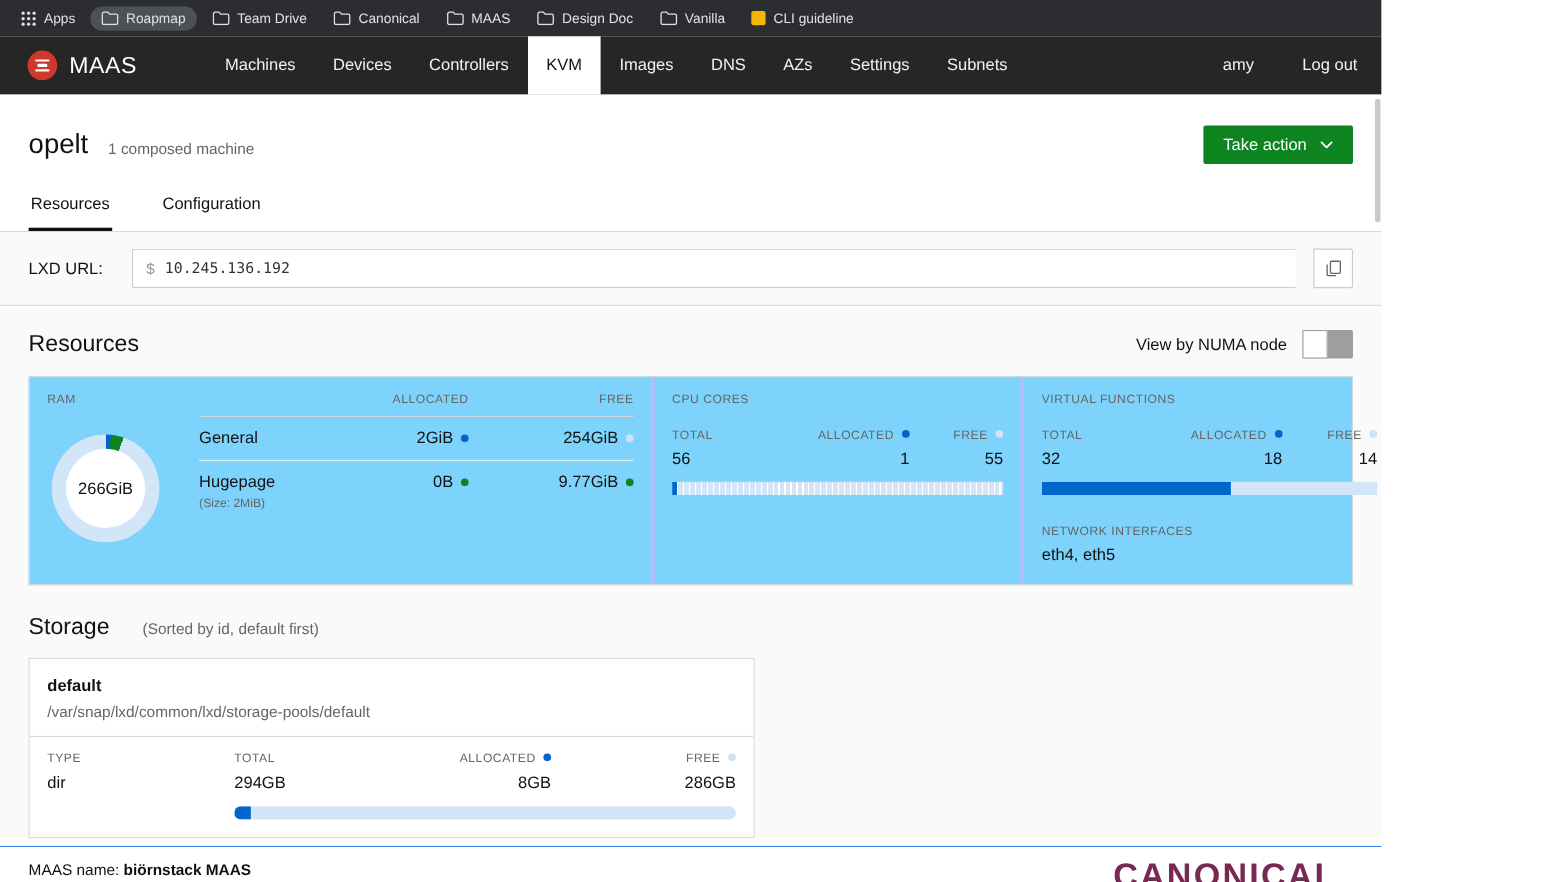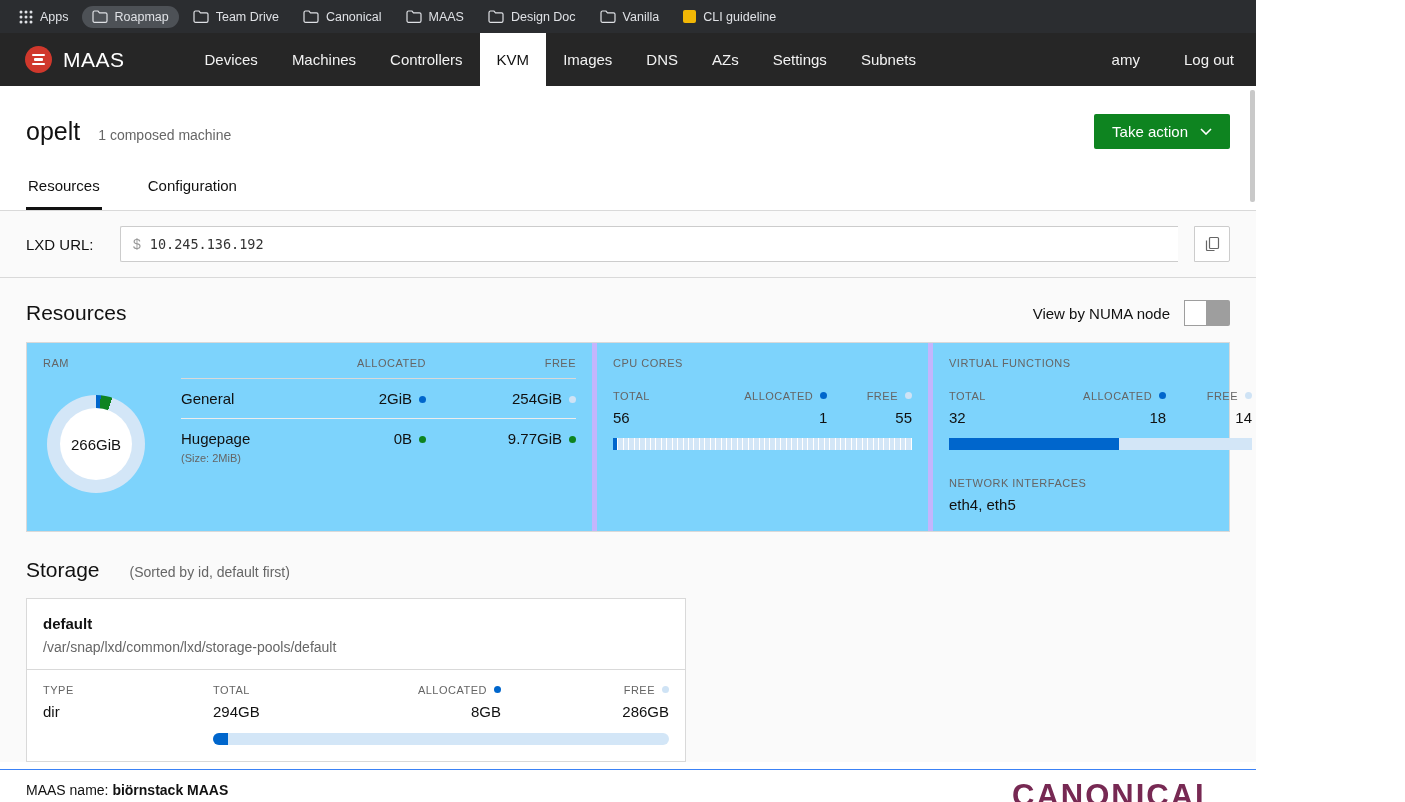--- a/index.html
+++ b/index.html
@@ -49,21 +49,21 @@
   .copy-btn { width: 36px; height: 36px; flex: none; background: #fff; border: 1px solid #ccc; border-radius: 0 2px 2px 0; display: flex; align-items: center; justify-content: center; cursor: pointer; }
 
   .section-head { display: flex; align-items: center; padding: 22px 26px 14px; }
   .h2 { font-size: 21px; font-weight: 400; color: #111; }
   .numa { margin-left: auto; display: flex; align-items: center; gap: 14px; font-size: 15px; }
   .switch { width: 46px; height: 26px; background: #9e9e9e; border-radius: 2px; position: relative; cursor: pointer; }
   .switch .knob { position: absolute; left: 0; top: 0; width: 23px; height: 26px; background: #fff; border: 1px solid #9e9e9e; }
 
   .res-card { margin: 2px 26px 0; background: #7dd3fc; border: 1px solid #d9d9d9; display: grid; grid-template-columns: 565px 336px 340px 1fr; min-height: 190px; }
   .res-sec { padding: 14px 16px; }
-  .res-sec + .res-sec { border-left: 5px solid #c4b5fd; }
+  .res-sec + .res-sec { border-left: 3px solid #c4b5fd; }
   .lbl { font-size: 11px; color: #656565; letter-spacing: 0.5px; white-space: nowrap; }
   .val { font-size: 15px; color: #111; margin-top: 7px; }
 
   .ram-body { display: flex; gap: 36px; }
   .donut-wrap { width: 98px; flex: none; margin-top: 26px; margin-left: 4px; }
   .donut { width: 98px; height: 98px; border-radius: 50%; position: relative; }
   .donut-hole { position: absolute; inset: 13px; background: #fff; border-radius: 50%; display: flex; align-items: center; justify-content: center; font-size: 15px; }
   .ram-table { flex: 1; }
   .ram-grid { display: grid; grid-template-columns: 1fr 95px 150px; align-items: start; }
   .ram-grid .r { text-align: right; }
@@ -174,22 +174,22 @@
   <nav class="nav">
     <div class="brand">
       <span class="maas-logo">
           <i></i>
           <i class="short"></i>
           <i></i>
         </span>
       <span class="brand-name">MAAS</span>
     </div>
     <div class="nav-items">
+      <div class="nav-item">Machines</div>
       <div class="nav-item">Devices</div>
-      <div class="nav-item">Machines</div>
       <div class="nav-item">Controllers</div>
       <div class="nav-item active">KVM</div>
       <div class="nav-item">Images</div>
       <div class="nav-item">DNS</div>
       <div class="nav-item">AZs</div>
       <div class="nav-item">Settings</div>
       <div class="nav-item">Subnets</div>
     </div>
     <div class="nav-spacer"></div>
     <div class="nav-right">

